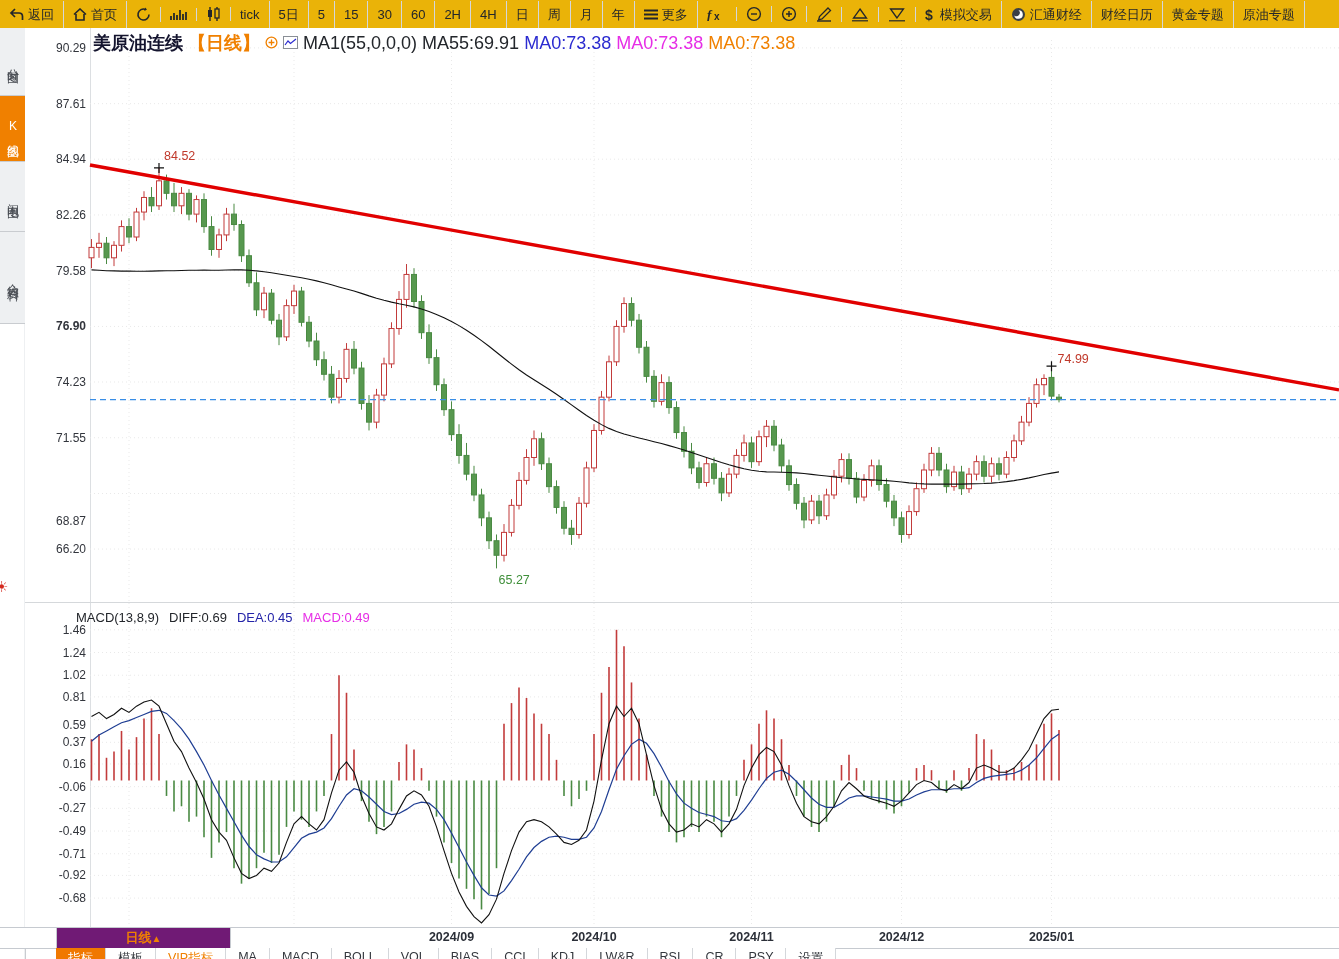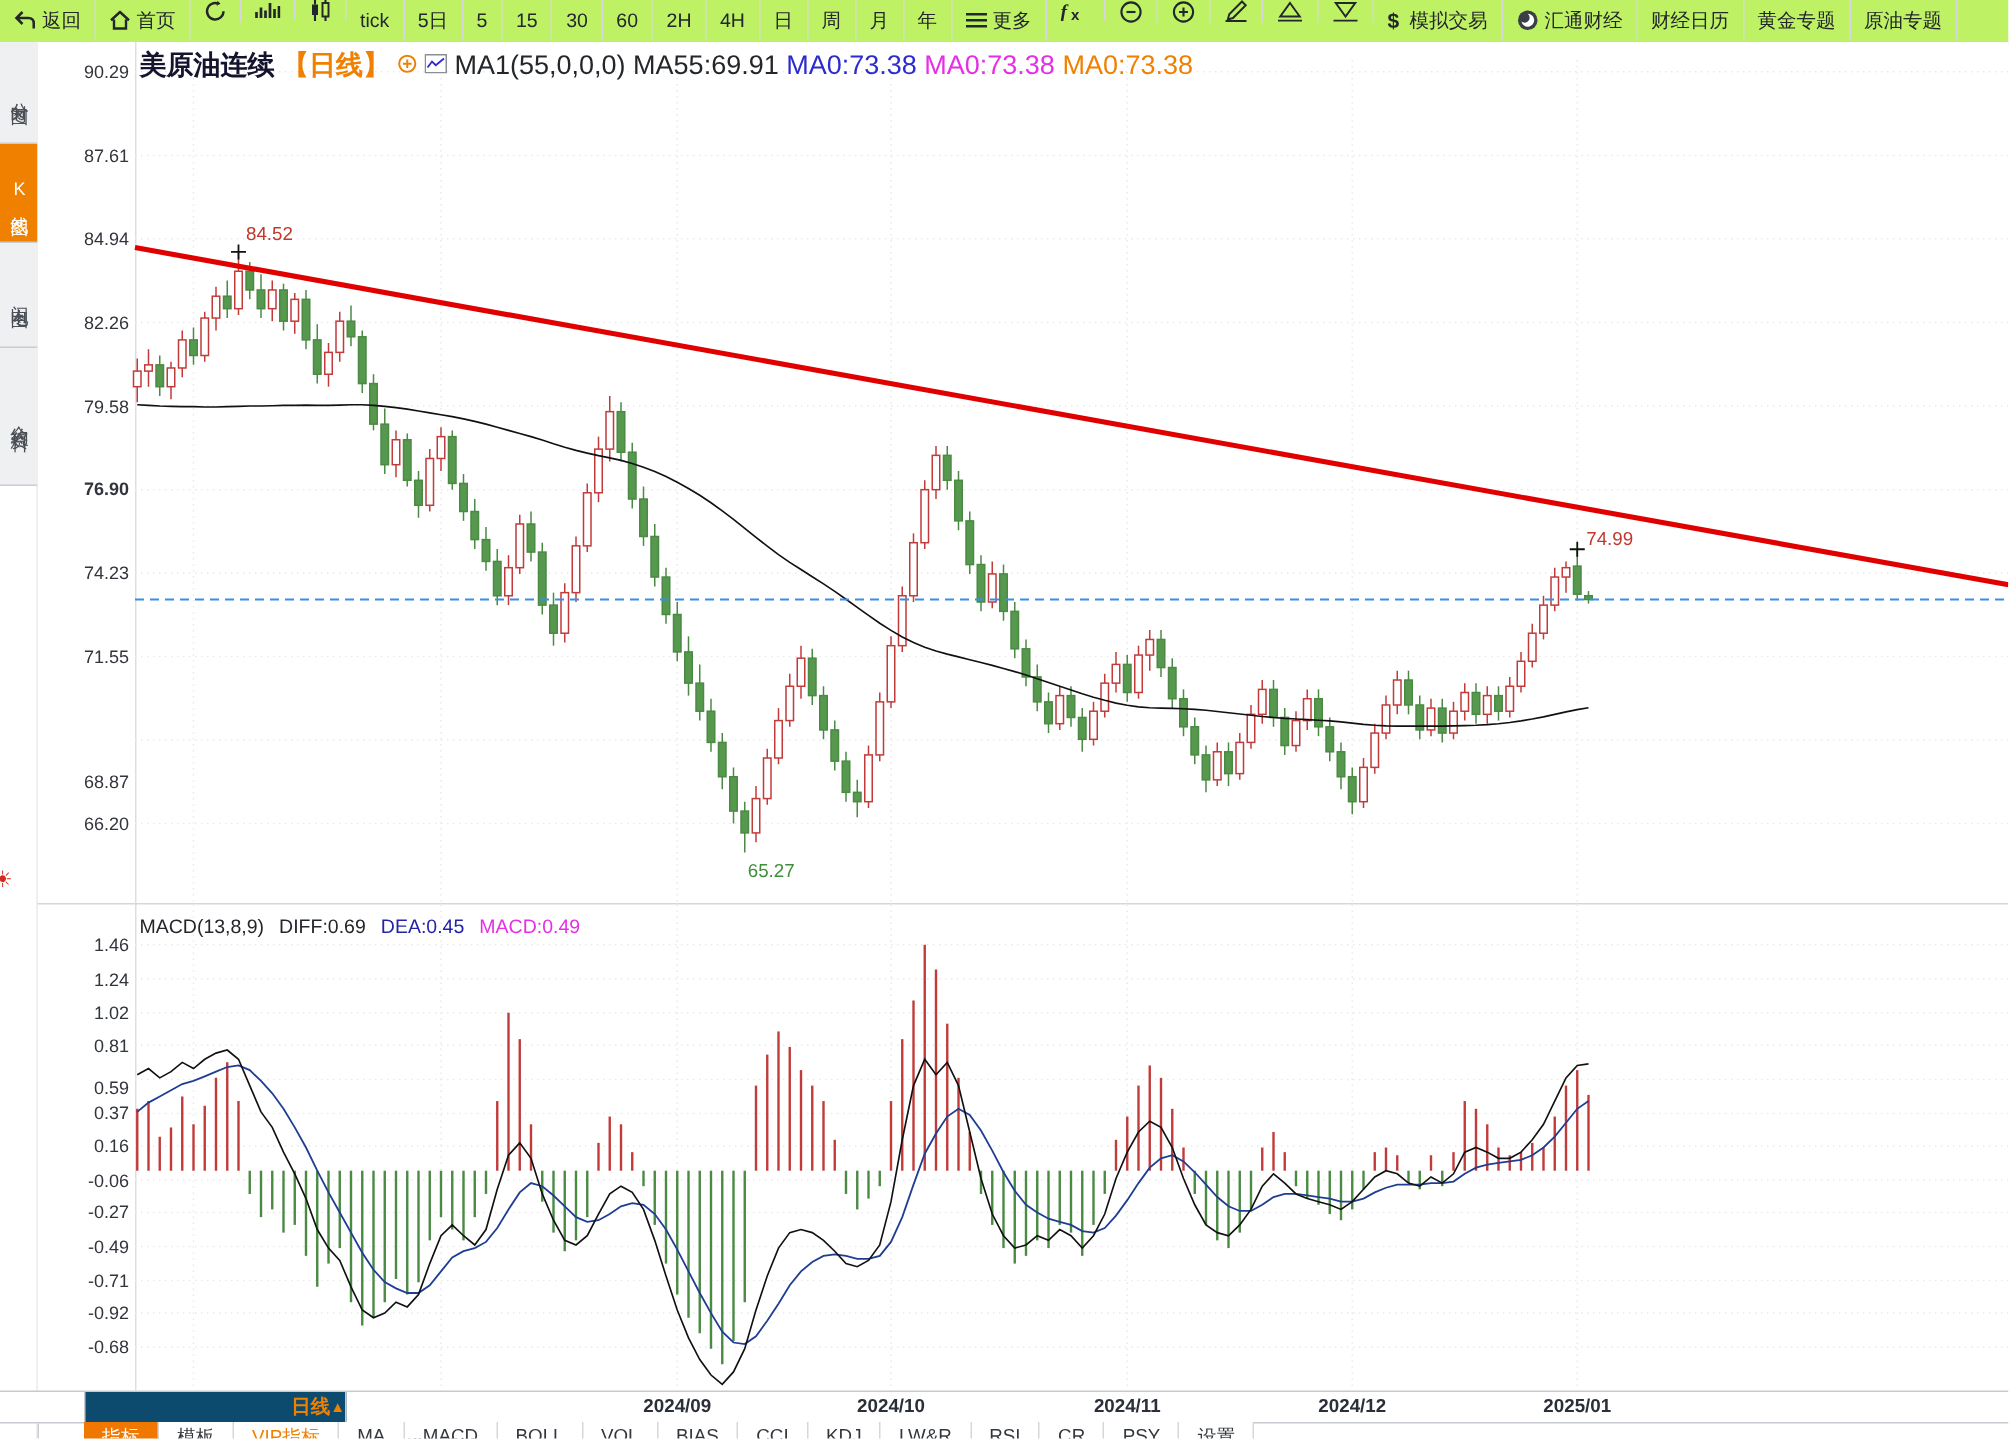--- a/index.html
+++ b/index.html
@@ -1,20 +1,20 @@
 <!DOCTYPE html>
 <html><head>
 <meta charset="utf-8">
 <style>
   html,body{margin:0;padding:0;}
   body{width:1339px;height:959px;overflow:hidden;position:relative;background:#fff;
        font-family:"Liberation Sans","DejaVu Sans",sans-serif;-webkit-font-smoothing:antialiased;}
   
-  .toolbar{position:absolute;left:0;top:0;width:1339px;height:28px;background:#bef264;
-           border-bottom:1px solid #c6cad0;display:flex;align-items:flex-start;white-space:nowrap;}
+  .toolbar{position:absolute;left:0;top:0;width:1339px;height:28px;background:#eab308;
+           border-bottom:1px solid #c6cad0;display:flex;align-items:center;white-space:nowrap;}
   .tb-item{display:flex;align-items:center;justify-content:center;padding:0 9px;
            border-right:1px solid #d4d7db;color:#23262b;font-size:13px;cursor:pointer;gap:4px;}
   .tb-item svg{display:block;}
   .tb-item .lbl{line-height:27px;}
   
   .sidebar{position:absolute;left:0;top:28px;width:25px;height:931px;background:#eef0f2;
            border-right:1px solid #c9ccd0;}
   .side-tab{width:25px;display:flex;align-items:center;justify-content:center;
             border-bottom:1px solid #c9ccd0;color:#4a4e55;font-size:12px;cursor:pointer;
             writing-mode:vertical-lr;text-orientation:upright;letter-spacing:2px;padding:6px 0;box-sizing:border-box;}
@@ -29,31 +29,31 @@
   .yaxis{position:absolute;left:0;top:0;width:61px;}
   .ytick{position:absolute;right:0;width:61px;text-align:right;font-size:12px;color:#32353c;}
   .chart-title{position:absolute;left:68px;top:3px;font-size:18px;display:flex;align-items:center;gap:5px;}
   .ct-symbol{color:#14142e;font-weight:bold;}
   .ct-period{color:#f08000;font-weight:bold;}
   .ct-ma-set{color:#23262b;}
   .ct-ma55{color:#23262b;}
   .ct-ma-blue{color:#2b2bd0;}
   .ct-ma-mag{color:#e62ee6;}
   .ct-ma-org{color:#f08000;}
-  .macd-title{position:absolute;left:68px;top:582px;font-size:13px;display:flex;gap:10px;}
+  .macd-title{position:absolute;left:51px;top:582px;font-size:13px;display:flex;gap:10px;}
   .mt-main{color:#23262b;}
   .mt-dea{color:#2323a8;}
   .mt-macd{color:#e62ee6;}
   .sun-icon{position:absolute;left:-5px;top:579px;color:#d42a1e;font-size:15px;cursor:pointer;line-height:1;}
   
   .axis-row{position:absolute;left:0;top:927px;width:1339px;height:20px;background:#fff;
             border-top:1px solid #c6cad0;border-bottom:1px solid #c6cad0;}
   .period-box{position:absolute;left:56px;top:0;width:173px;height:20px;border-left:1px solid #c6cad0;
-              border-right:1px solid #c6cad0;display:flex;align-items:center;justify-content:flex-end;
-              gap:0;color:#f08000;font-weight:bold;font-size:13px;cursor:pointer;background:#0c4a6e;z-index:3;}
+              border-right:1px solid #c6cad0;display:flex;align-items:center;justify-content:center;
+              gap:0;color:#f08000;font-weight:bold;font-size:13px;cursor:pointer;background:#701a75;z-index:3;}
   .period-box .tri{color:#f08000;font-size:10px;}
   .month-lbl{position:absolute;top:2px;transform:translateX(-50%);font-size:12.5px;font-weight:bold;color:#2b2f38;}
   
   .tab-row{position:absolute;left:56px;top:948px;height:22px;display:flex;background:#fff;}
   .b-tab{display:flex;align-items:flex-start;justify-content:center;padding:2px 12px 0 12px;
          border-right:1px solid #d4d7db;font-size:12.5px;color:#33373d;cursor:pointer;}
   .b-tab.active{background:#f07800;color:#fff;}
   .b-tab.vip{color:#f08000;}
 </style>
 </head>

